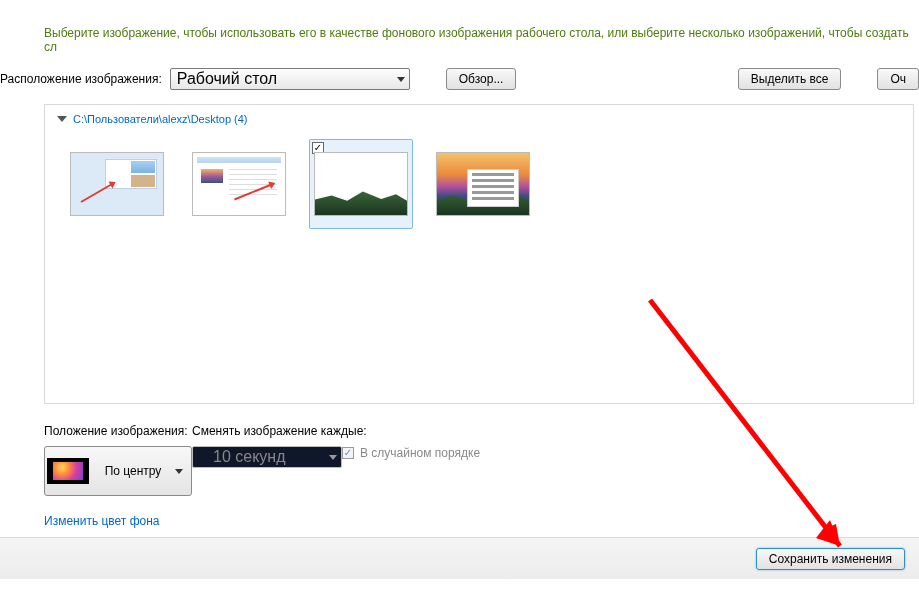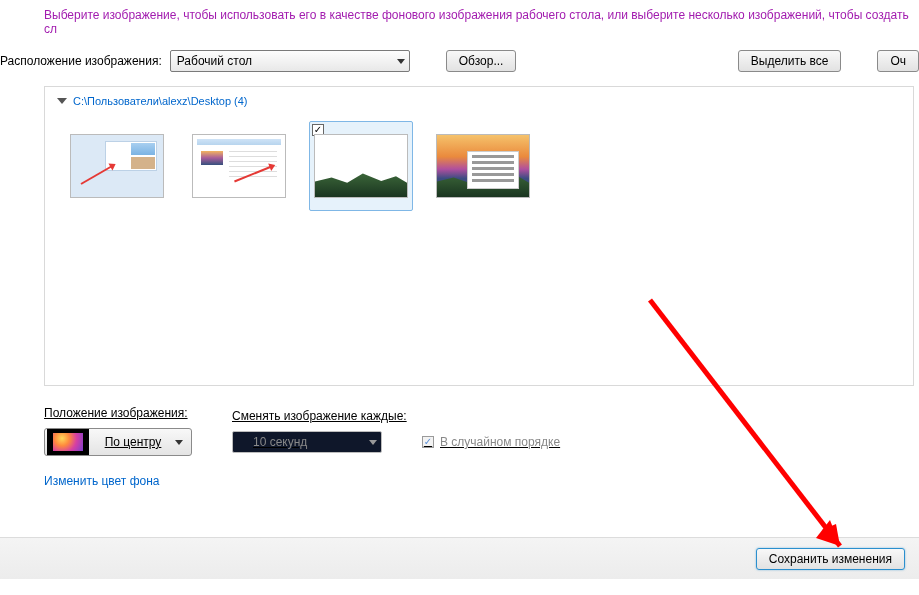--- a/index.html
+++ b/index.html
@@ -8,40 +8,41 @@
   font-size: 12px;
   color: #000;
   background: #fff;
   width: 919px;
   height: 595px;
   overflow: hidden;
   position: relative;
 }
 .desc {
   padding: 8px 0 14px 44px;
-  color: #a21caf;
+  color: #4d7c0f;
+  margin-top: 18px;
 }
 .row-location {
   display: flex;
   align-items: center;
   gap: 8px;
 }
 .lbl { white-space: nowrap; }
 .select {
   display: inline-flex;
   align-items: center;
   justify-content: space-between;
   border: 1px solid #7a7a7a;
   background: linear-gradient(#fdfdfd,#e8e8e8);
   height: 22px;
   padding: 0 4px 0 6px;
   border-radius: 2px;
   cursor: default;
   min-width: 240px;
-  font-size: 12px;
+  font-size: 16px;
 }
 .select .arrow {
   width: 0; height: 0;
   border-left: 4px solid transparent;
   border-right: 4px solid transparent;
   border-top: 5px solid #333;
   margin-left: 6px;
 }
 .btn {
   display: inline-flex;
@@ -190,28 +191,27 @@
 }
 .thumb-d .img .menu{
   position:absolute; top:16px; left:30px; width:52px; height:38px;
   background:#fff; border:1px solid #ccc;
   padding:3px 4px;
 }
 .thumb-d .img .menu div{
   height:3px; background:#999; margin-bottom:3px;
 }
 .bottom-row {
-  display:flex; gap:40px;
+  display:flex; 
   padding: 20px 0 0 44px;
-  align-items: center;
-  text-decoration: underline;
+  align-items: flex-start;
 }
 .col { display:flex; flex-direction:column; gap:8px; }
 .pos-preview {
-  width: 148px; height: 28px;
+  width: 148px; height: 50px;
   border:1px solid #8a8a8a;
   background: linear-gradient(#f8f8f8,#e4e4e4);
   display:flex; align-items:center;
   padding-right: 8px;
   border-radius: 3px;
 }
 .pos-preview .mini-img{
   width:42px; height:26px; margin:2px;
   background:#000;
   display:flex; align-items:center; justify-content:center;

